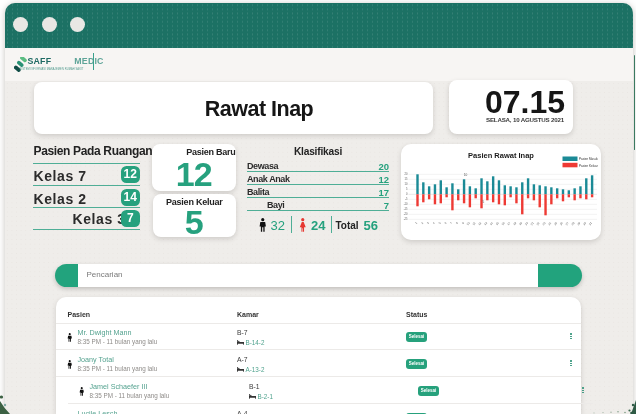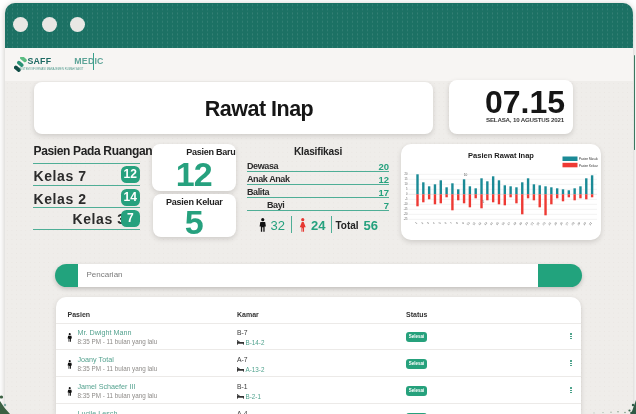--- a/index.html
+++ b/index.html
@@ -300,21 +300,21 @@
             </div>
             <div class="abs" style="left:190px; top:16.5px; font-size:6.3px; color:#4fa28d;">A-13-2</div>
             <div class="abs" style="left:350.5px; top:9.5px; width:21px; height:9.5px; background:#26a17c; border-radius:3px; text-align:center; line-height:9.5px; font-size:4.5px; font-weight:bold; color:#fff;">Selesai</div>
             <div class="abs" style="left:514.5px; top:10.9px; width:2px;">
               <div style="width:1.5px;height:1.5px;border-radius:50%;background:#2f9378;margin-bottom:0.7px;"></div>
               <div style="width:1.5px;height:1.5px;border-radius:50%;background:#2f9378;margin-bottom:0.7px;"></div>
               <div style="width:1.5px;height:1.5px;border-radius:50%;background:#2f9378;"></div>
             </div>
             <div class="abs" style="left:0; top:26.5px; width:525px; height:1px; background:#eceae8;"></div>
           </div>
-          <div class="abs" style="left:0; top:80px; width:525px; height:27px;">
+          <div class="abs" style="left:12px; top:80px; width:525px; height:27px;">
             <div class="abs" style="left:11px; top:10px;">
               <svg width="5.5" height="9" viewBox="0 0 8 13">
                 <circle cx="4" cy="1.6" r="1.5" fill="#111"></circle>
                 <path d="M1.6 3.8 L6.4 3.8 L7.1 8 L5.8 8 L5.8 12.6 L4.5 12.6 L4.5 8.7 L3.5 8.7 L3.5 12.6 L2.2 12.6 L2.2 8 L0.9 8 Z" fill="#111"></path>
               </svg>
             </div>
             <div class="abs" style="left:22px; top:5.5px; font-size:7.2px; color:#54a28f;">Jamel Schaefer III</div>
             <div class="abs" style="left:22px; top:15.5px; font-size:6.3px; color:#8e8b88;">8:35 PM - 11 bulan yang lalu</div>
             <div class="abs" style="left:181.5px; top:6px; font-size:6.8px; color:#3a3a3a;">B-1</div>
             <div class="abs" style="left:181.5px; top:17px;">

